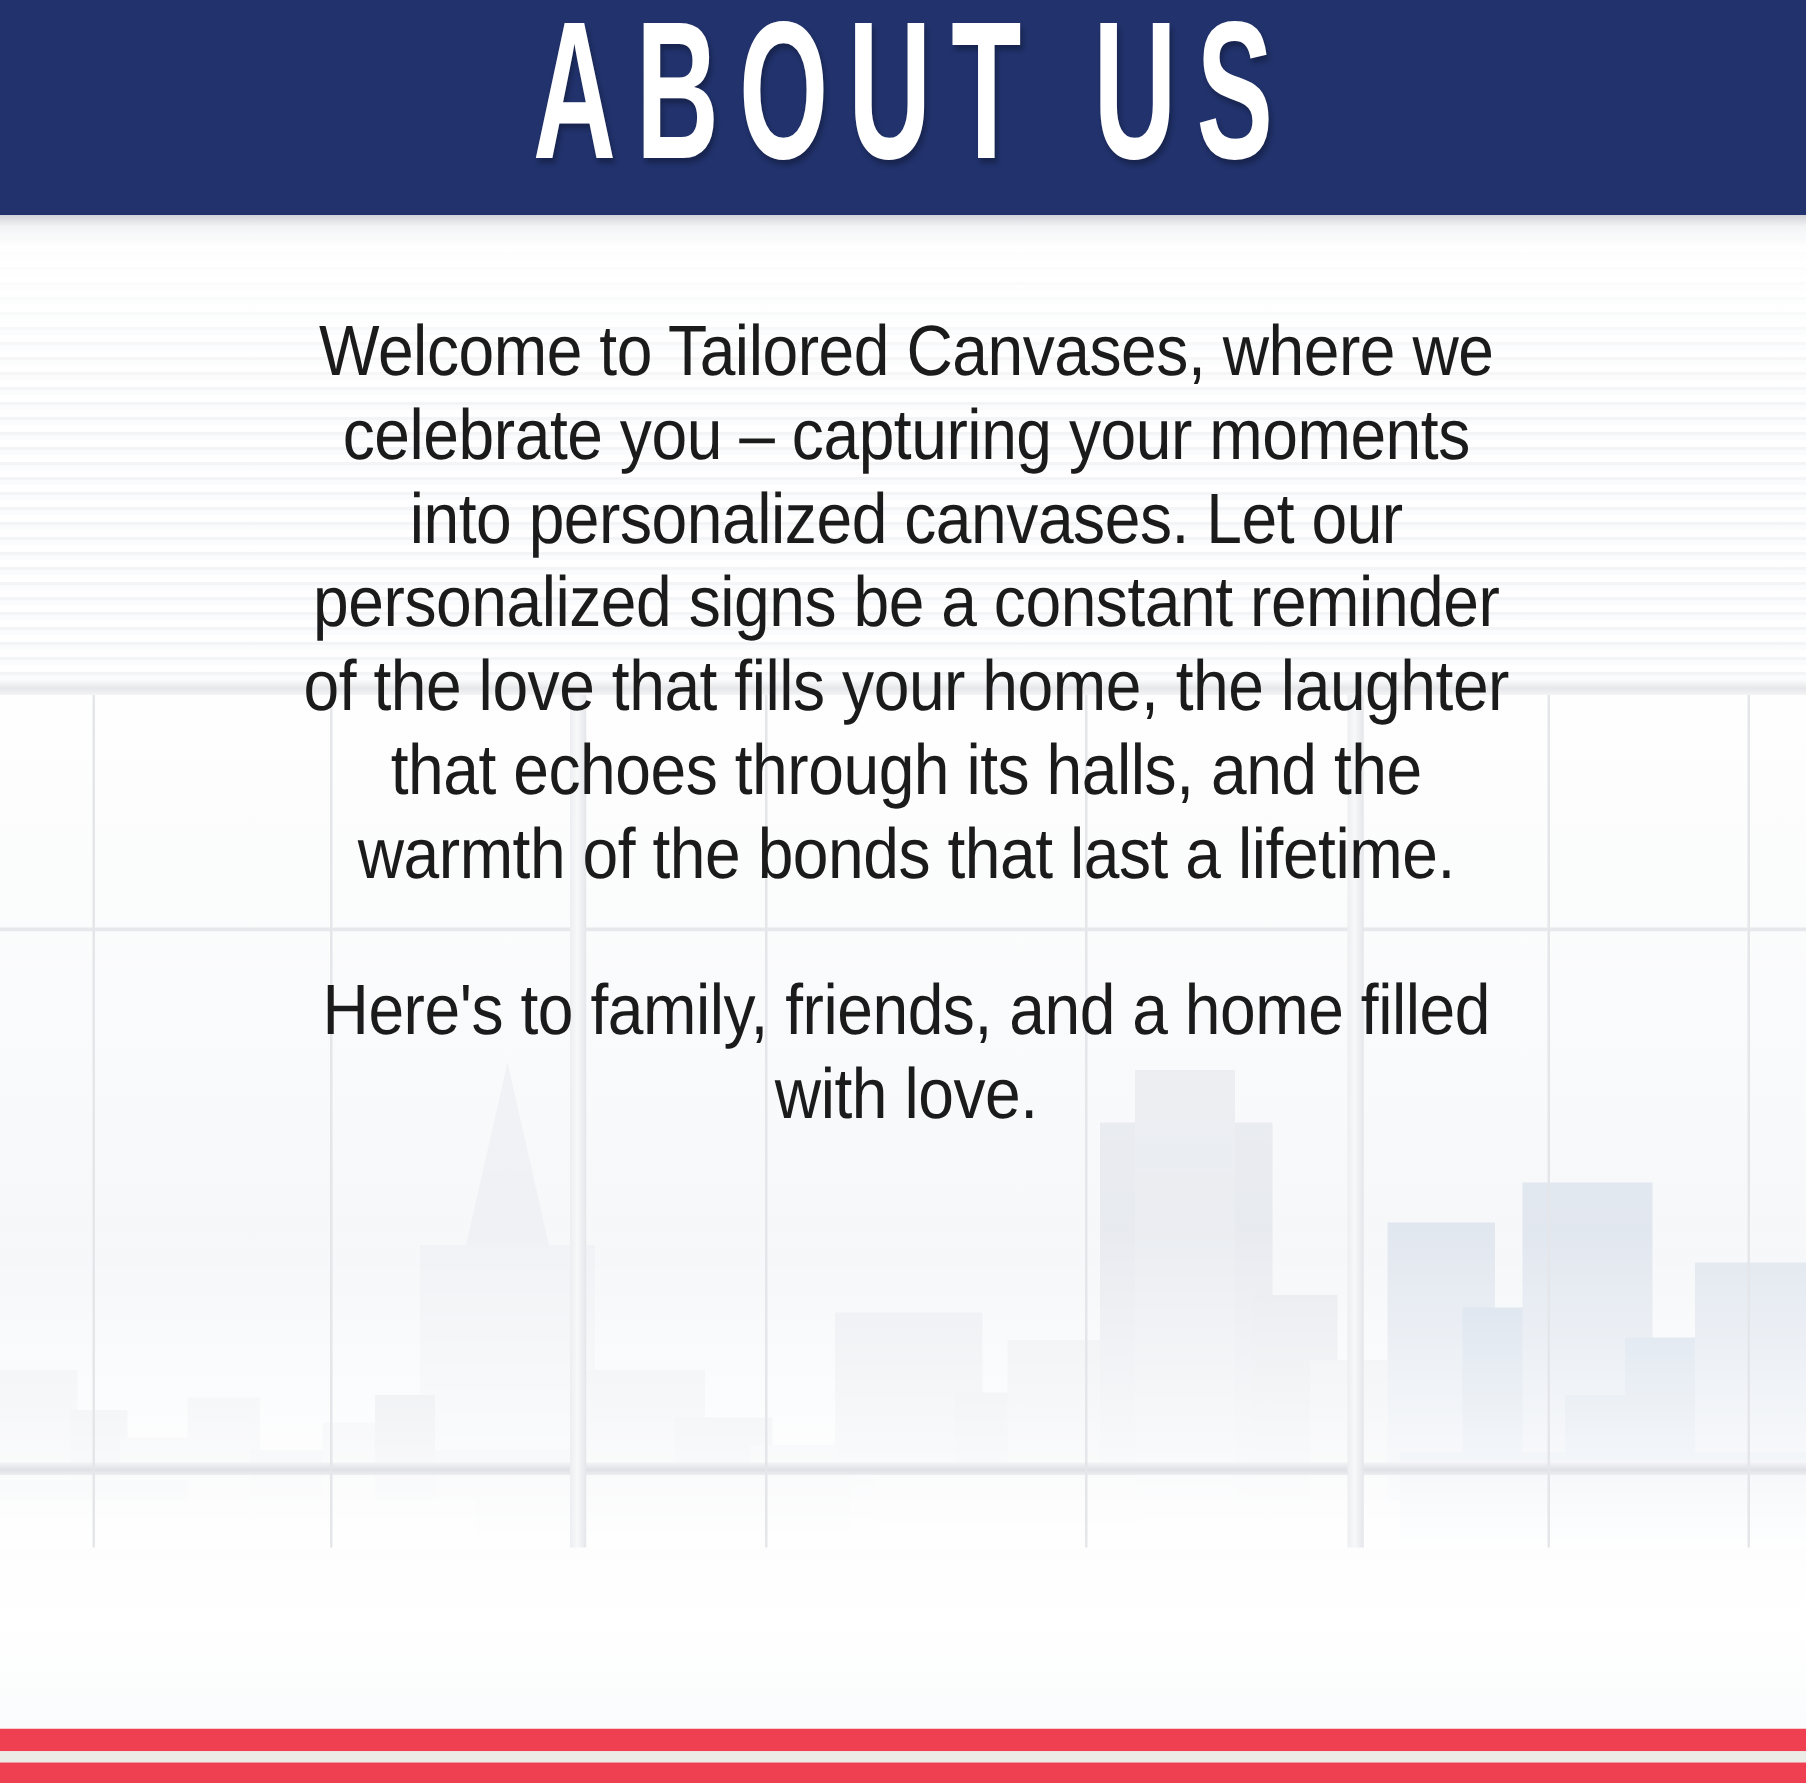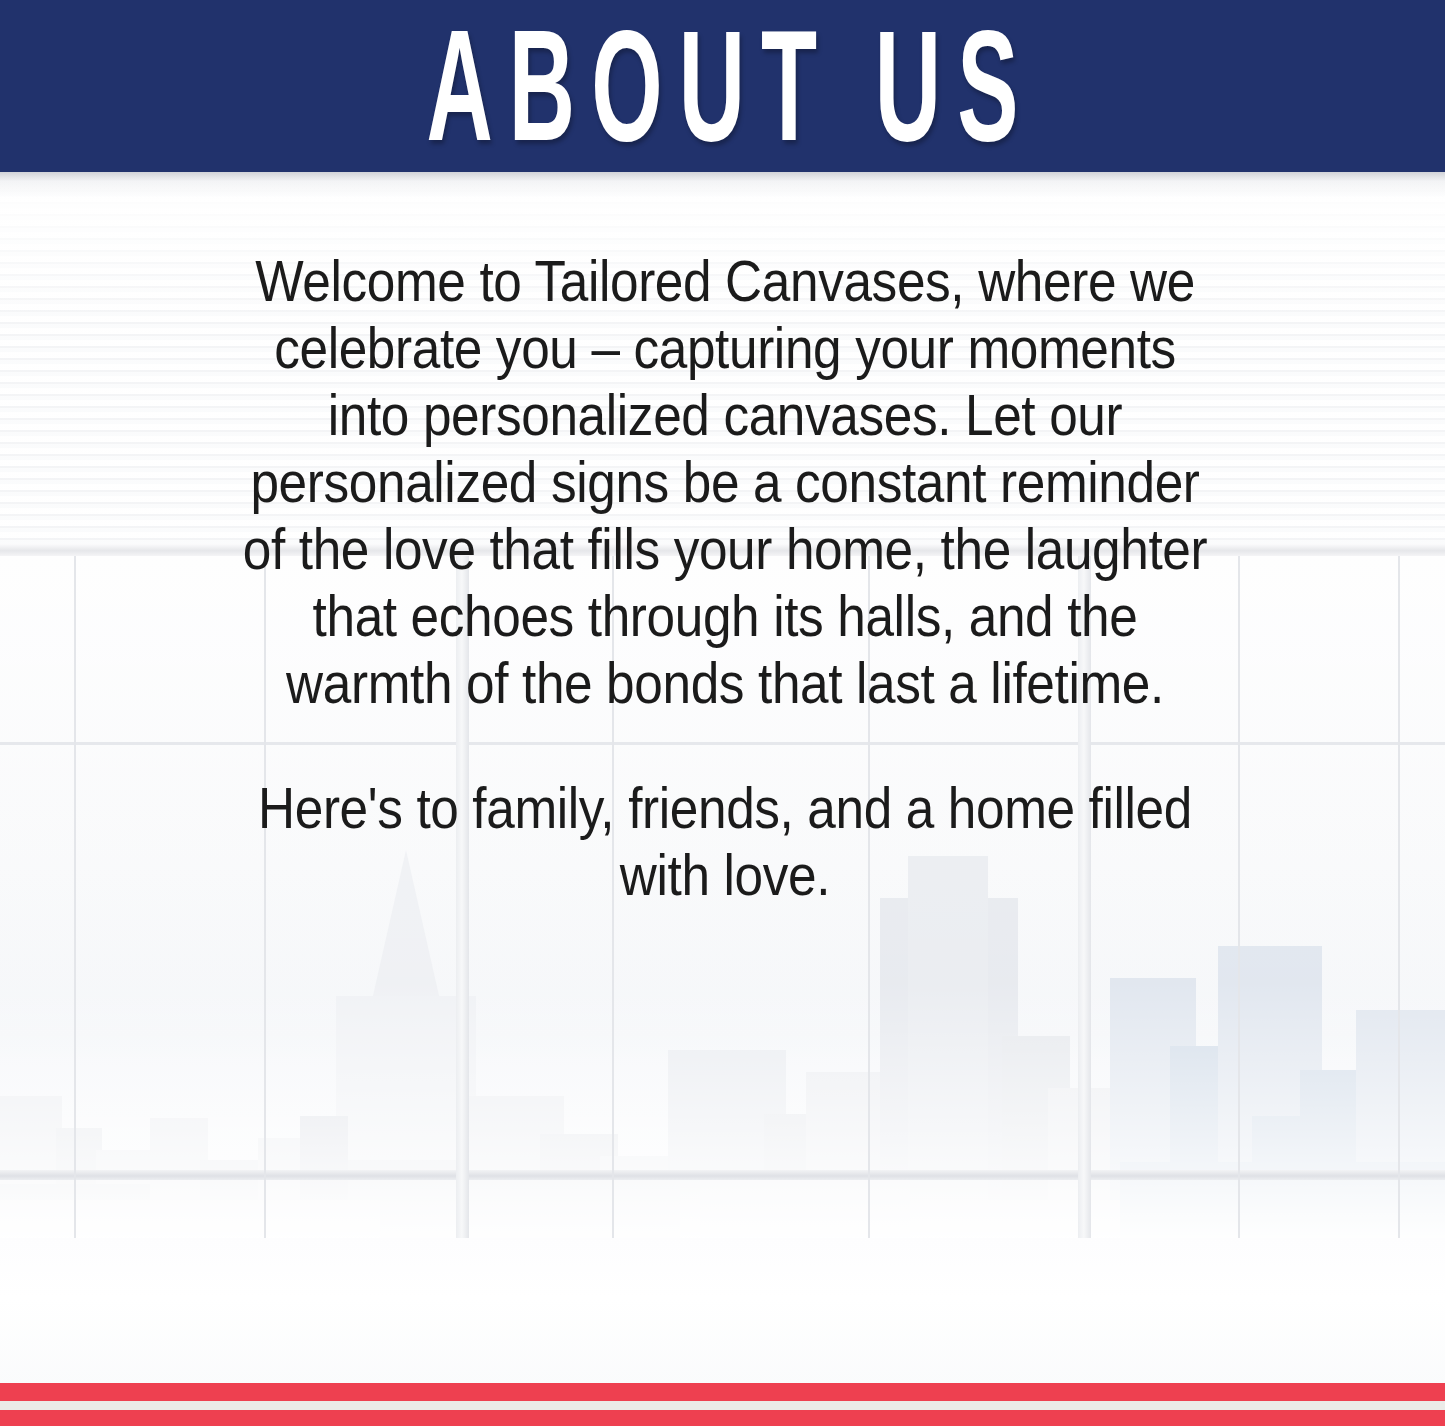--- a/index.html
+++ b/index.html
@@ -64,21 +64,21 @@
   
   .floor{
     position:absolute;left:0;top:1238px;width:1445px;height:150px;
     background:linear-gradient(to bottom,#fdfdfe 0%,#ffffff 40%,#fafbfc 100%);
   }
 
   
   .banner{
     position:absolute;left:0;top:0;width:1445px;height:172px;
     background:#21326c;z-index:6;
-    display:flex;align-items:center;justify-content:center;
+    display:flex;justify-content:center;
   }
   .banner-title{
     color:#ffffff;
     font-family:"Liberation Sans", sans-serif;
     font-size:148px;line-height:1;
     font-weight:700;
     letter-spacing:26px;
     transform:scaleX(.62) scaleY(1.06);
     transform-origin:center center;
     white-space:nowrap;

